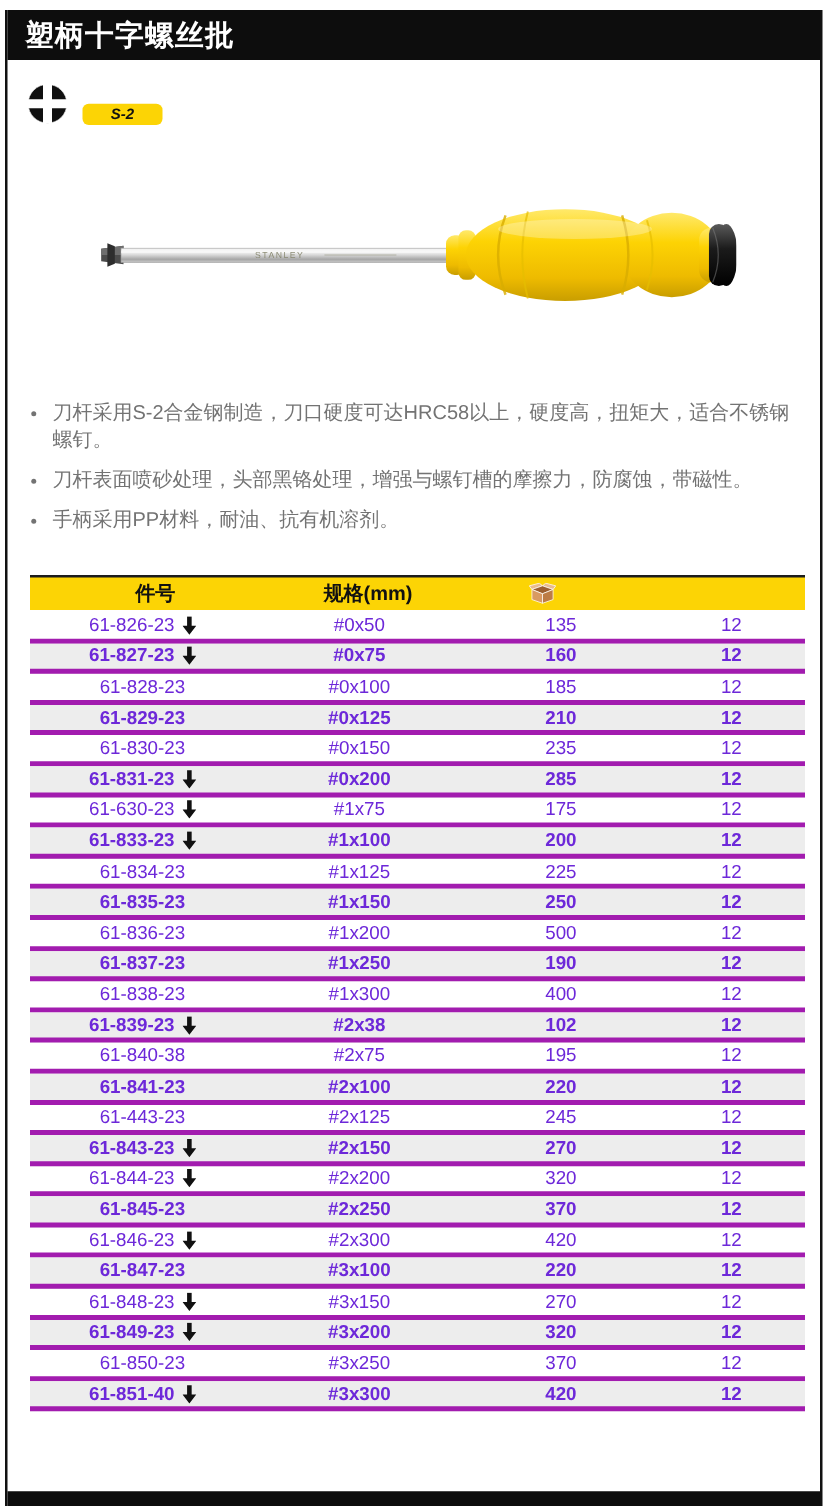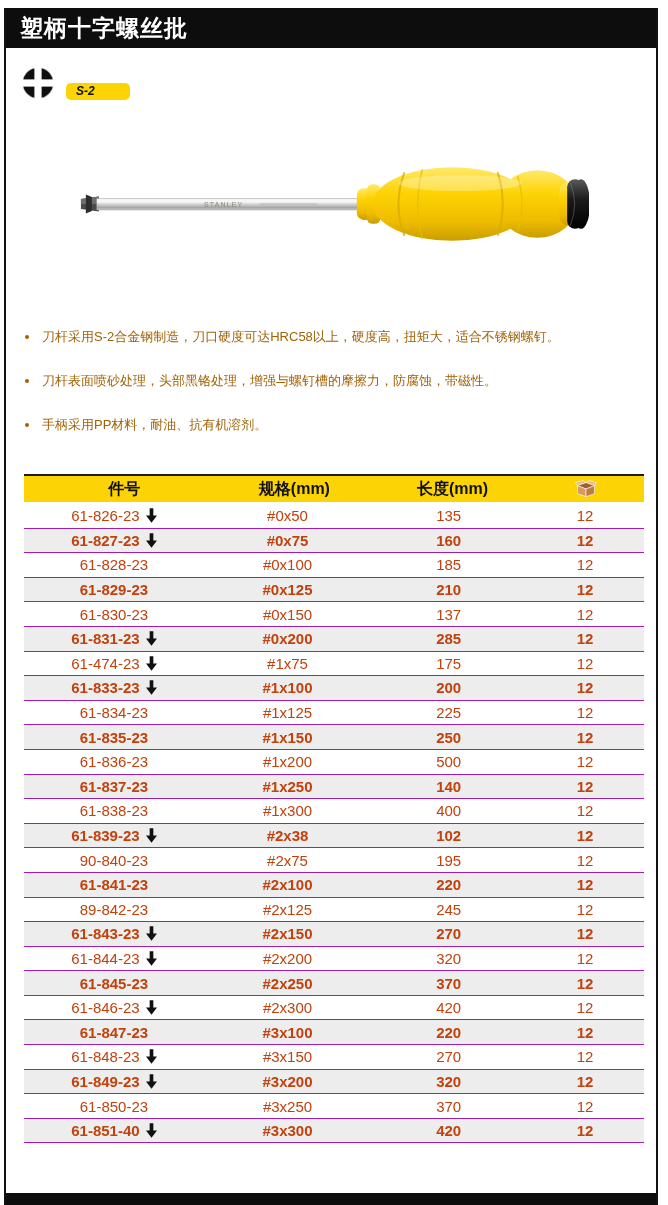--- a/index.html
+++ b/index.html
@@ -28,48 +28,48 @@
   
   .badge-row {
     margin:18px 0 0 16px; height:34px;
     display:flex; align-items:center;
   }
   .phillips { width:32px; height:32px; display:inline-block; }
   .s2-badge {
     margin-left:12px; margin-top:16px;
     background:#FCD405; border-radius:5px;
     min-width:64px; height:17px; padding:0 10px;
-    display:inline-flex; align-items:center; justify-content:flex-start;
+    display:inline-flex; align-items:center; justify-content:center;
     font-size:12px; font-weight:bold; font-style:italic; color:#111;
   }
   
   .product-image {
     margin-top:48px; height:118px;
     display:flex; justify-content:center; align-items:center;
   }
   
   .features {
     margin:54px 18px 0 34px;
     list-style:disc outside;
-    font-size:13px; line-height:34px; color:#a16207;
+    font-size:16px; line-height:22px; color:#737373;
   }
   .features li { margin-bottom:10px; padding-left:2px; }
   
   .spec-table { margin:22px 12px 0 18px; }
   .thead {
     display:flex; align-items:center; height:28px;
     background:#FCD405; border-top:2px solid #1c1c1c;
     font-weight:bold; font-size:16px; color:#111;
     margin-bottom:2px;
     padding-left:12px;
   }
   .trow {
     display:flex; align-items:center; height:24.6px;
-    font-size:15px; color:#c2410c;
-    border-bottom:1px solid #a21caf;
+    font-size:15px; color:#6d28d9;
+    border-bottom:4px solid #a21caf;
   }
   .trow.alt { background:#EDEDED;font-weight:bold; }
   .th, .td {
     display:flex; align-items:center; justify-content:center;
     overflow:hidden; white-space:nowrap;
   }
   .c1 { width:29%; } .c2 { width:27%; } .c3 { width:25%; } .c4 { width:19%; }
   .td.c1 .arrow { margin-left:6px; width:11px; height:15px; flex:0 0 auto; }
   .carton { width:22px; height:18px; }
   
@@ -157,21 +157,20 @@
   <ul class="features">
     <li>刀杆采用S-2合金钢制造，刀口硬度可达HRC58以上，硬度高，扭矩大，适合不锈钢螺钉。</li>
     <li>刀杆表面喷砂处理，头部黑铬处理，增强与螺钉槽的摩擦力，防腐蚀，带磁性。</li>
     <li>手柄采用PP材料，耐油、抗有机溶剂。</li>
   </ul>
 
   <div class="spec-table">
     <div class="thead">
       <div class="th c1">件号</div>
       <div class="th c2">规格(mm)</div>
-      <div class="th c3">长度(mm)</div>
       <div class="th c4">
         <svg class="carton" viewBox="0 0 26 20">
           <polygon points="3,6 0.5,2.5 10,0 13,2.5" fill="#e9bb8e" stroke="#fff" stroke-width="0.7"></polygon>
           <polygon points="23,6 25.5,2.5 16,0 13,2.5" fill="#e9bb8e" stroke="#fff" stroke-width="0.7"></polygon>
           <polygon points="3,6 13,2.5 23,6 13,10" fill="#9c5f30" stroke="#fff" stroke-width="0.7"></polygon>
           <polygon points="3,6 13,10 13,19 3,15.5" fill="#d99a62" stroke="#fff" stroke-width="0.7"></polygon>
           <polygon points="23,6 13,10 13,19 23,15.5" fill="#bd7c45" stroke="#fff" stroke-width="0.7"></polygon>
         </svg>
       </div>
     </div>
@@ -212,37 +211,37 @@
           </div>
           <div class="td c2">#0x125</div>
           <div class="td c3">210</div>
           <div class="td c4">12</div>
         </div>
         <div class="trow">
           <div class="td c1">
             <span>61-830-23</span>
           </div>
           <div class="td c2">#0x150</div>
-          <div class="td c3">137</div>
+          <div class="td c3">235</div>
           <div class="td c4">12</div>
         </div>
         <div class="trow alt">
           <div class="td c1">
             <span>61-831-23</span>
             <svg class="arrow" viewBox="0 0 12 16">
               <path d="M4 0h4v8h4l-6 8-6-8h4z" fill="#111"></path>
             </svg>
           </div>
           <div class="td c2">#0x200</div>
           <div class="td c3">285</div>
           <div class="td c4">12</div>
         </div>
         <div class="trow">
           <div class="td c1">
-            <span>61-474-23</span>
+            <span>61-630-23</span>
             <svg class="arrow" viewBox="0 0 12 16">
               <path d="M4 0h4v8h4l-6 8-6-8h4z" fill="#111"></path>
             </svg>
           </div>
           <div class="td c2">#1x75</div>
           <div class="td c3">175</div>
           <div class="td c4">12</div>
         </div>
         <div class="trow alt">
           <div class="td c1">
@@ -277,21 +276,21 @@
           </div>
           <div class="td c2">#1x200</div>
           <div class="td c3">500</div>
           <div class="td c4">12</div>
         </div>
         <div class="trow alt">
           <div class="td c1">
             <span>61-837-23</span>
           </div>
           <div class="td c2">#1x250</div>
-          <div class="td c3">140</div>
+          <div class="td c3">190</div>
           <div class="td c4">12</div>
         </div>
         <div class="trow">
           <div class="td c1">
             <span>61-838-23</span>
           </div>
           <div class="td c2">#1x300</div>
           <div class="td c3">400</div>
           <div class="td c4">12</div>
         </div>
@@ -301,37 +300,37 @@
             <svg class="arrow" viewBox="0 0 12 16">
               <path d="M4 0h4v8h4l-6 8-6-8h4z" fill="#111"></path>
             </svg>
           </div>
           <div class="td c2">#2x38</div>
           <div class="td c3">102</div>
           <div class="td c4">12</div>
         </div>
         <div class="trow">
           <div class="td c1">
-            <span>90-840-23</span>
+            <span>61-840-38</span>
           </div>
           <div class="td c2">#2x75</div>
           <div class="td c3">195</div>
           <div class="td c4">12</div>
         </div>
         <div class="trow alt">
           <div class="td c1">
             <span>61-841-23</span>
           </div>
           <div class="td c2">#2x100</div>
           <div class="td c3">220</div>
           <div class="td c4">12</div>
         </div>
         <div class="trow">
           <div class="td c1">
-            <span>89-842-23</span>
+            <span>61-443-23</span>
           </div>
           <div class="td c2">#2x125</div>
           <div class="td c3">245</div>
           <div class="td c4">12</div>
         </div>
         <div class="trow alt">
           <div class="td c1">
             <span>61-843-23</span>
             <svg class="arrow" viewBox="0 0 12 16">
               <path d="M4 0h4v8h4l-6 8-6-8h4z" fill="#111"></path>

